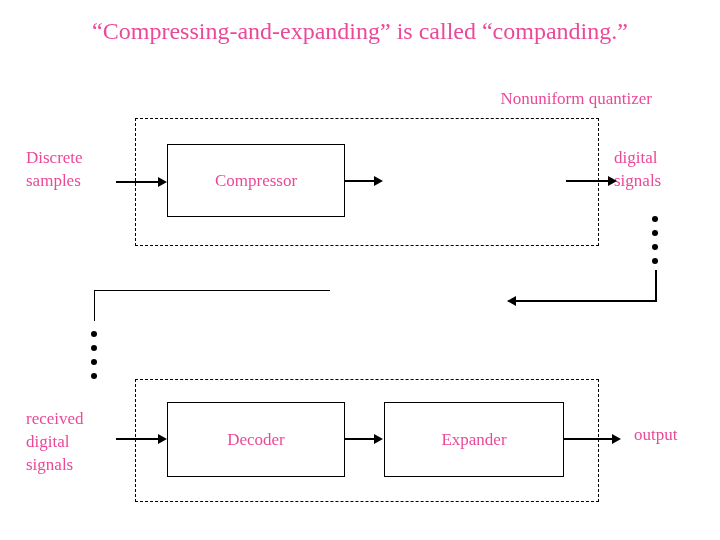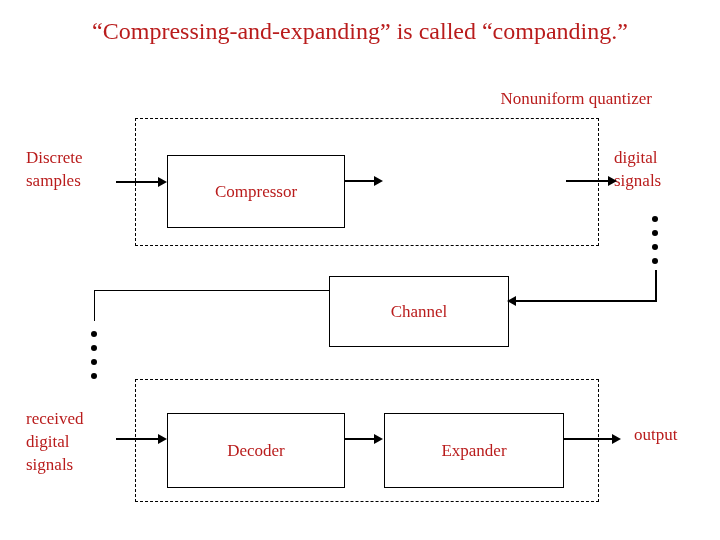--- a/index.html
+++ b/index.html
@@ -7,21 +7,21 @@
     padding: 0;
     background: #ffffff;
   }
   #canvas {
     position: relative;
     width: 720px;
     height: 540px;
     background: #ffffff;
     overflow: hidden;
     font-family: "Liberation Serif", "DejaVu Serif", serif;
-    color: #b91c1c;
+    color: #ec4899;
   }
   .abs { position: absolute; }
 
   
   #title {
     left: 0;
     top: 16px;
     width: 720px;
     text-align: center;
     font-size: 24px;
@@ -48,21 +48,20 @@
   
   .box {
     border: 1px solid #000000;
     background: #ffffff;
     display: flex;
     align-items: center;
     justify-content: center;
     text-align: center;
     font-size: 17px;
     line-height: 21px;
-    margin-top: 11px;
   }
   #box-compressor { left: 167px; top: 144px; width: 176px; height: 71px; }
   #box-quantizer  { left: 384px; top: 143px; width: 180px; height: 72px; }
   #box-channel    { left: 329px; top: 265px; width: 178px; height: 69px; }
   #box-decoder    { left: 167px; top: 402px; width: 176px; height: 73px; }
   #box-expander   { left: 384px; top: 402px; width: 178px; height: 73px; }
 
   
   .freetext {
     font-size: 17px;
@@ -138,21 +137,20 @@
   <div class="abs" id="title">“Compressing-and-expanding” is called “companding.”</div>
 
   <div class="abs" id="group-label">Nonuniform quantizer</div>
 
   <div class="abs dashed-group" id="group-top"></div>
   <div class="abs dashed-group" id="group-bottom"></div>
 
   <div class="abs box" id="box-compressor">Compressor</div>
 
 
-  <div class="abs box" id="box-channel">Channel</div>
 
   <div class="abs box" id="box-decoder">Decoder</div>
 
   <div class="abs box" id="box-expander">Expander</div>
 
   <div class="abs freetext" id="label-discrete">Discrete
 samples</div>
 
   <div class="abs freetext" id="label-digital">digital
 signals</div>

